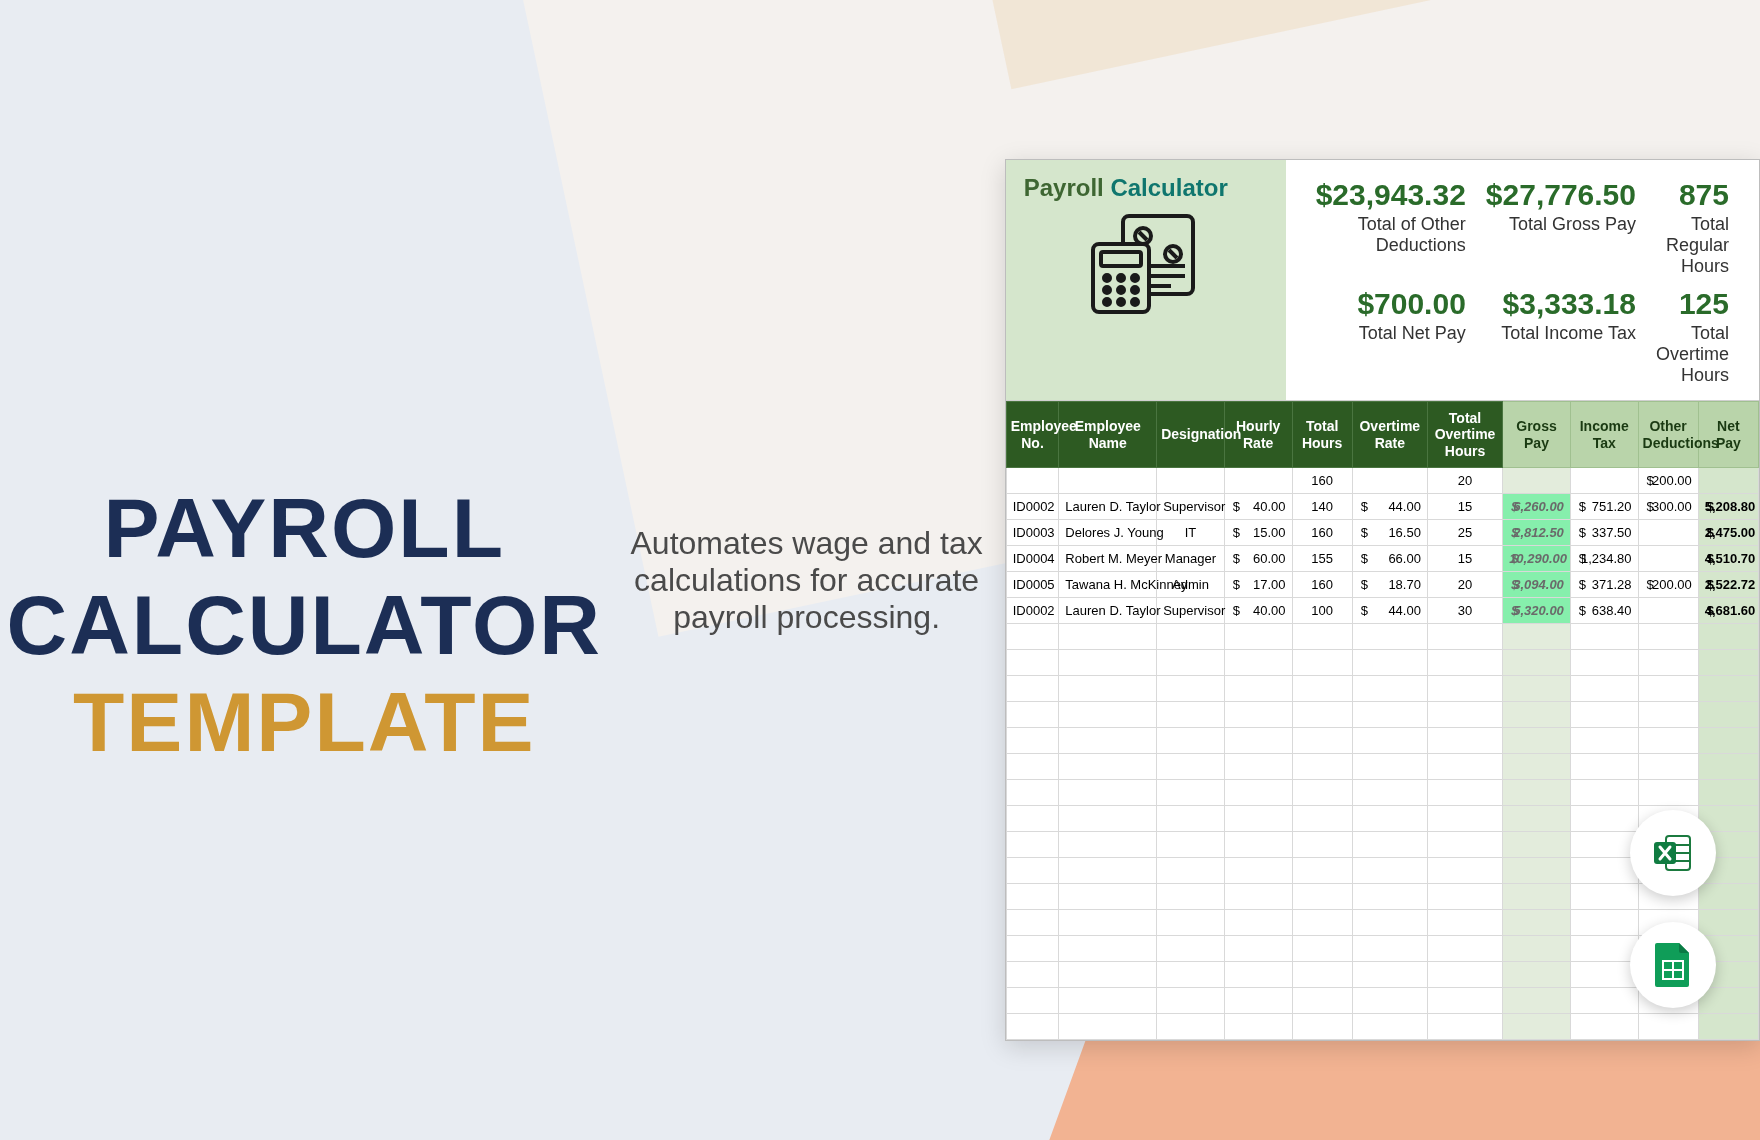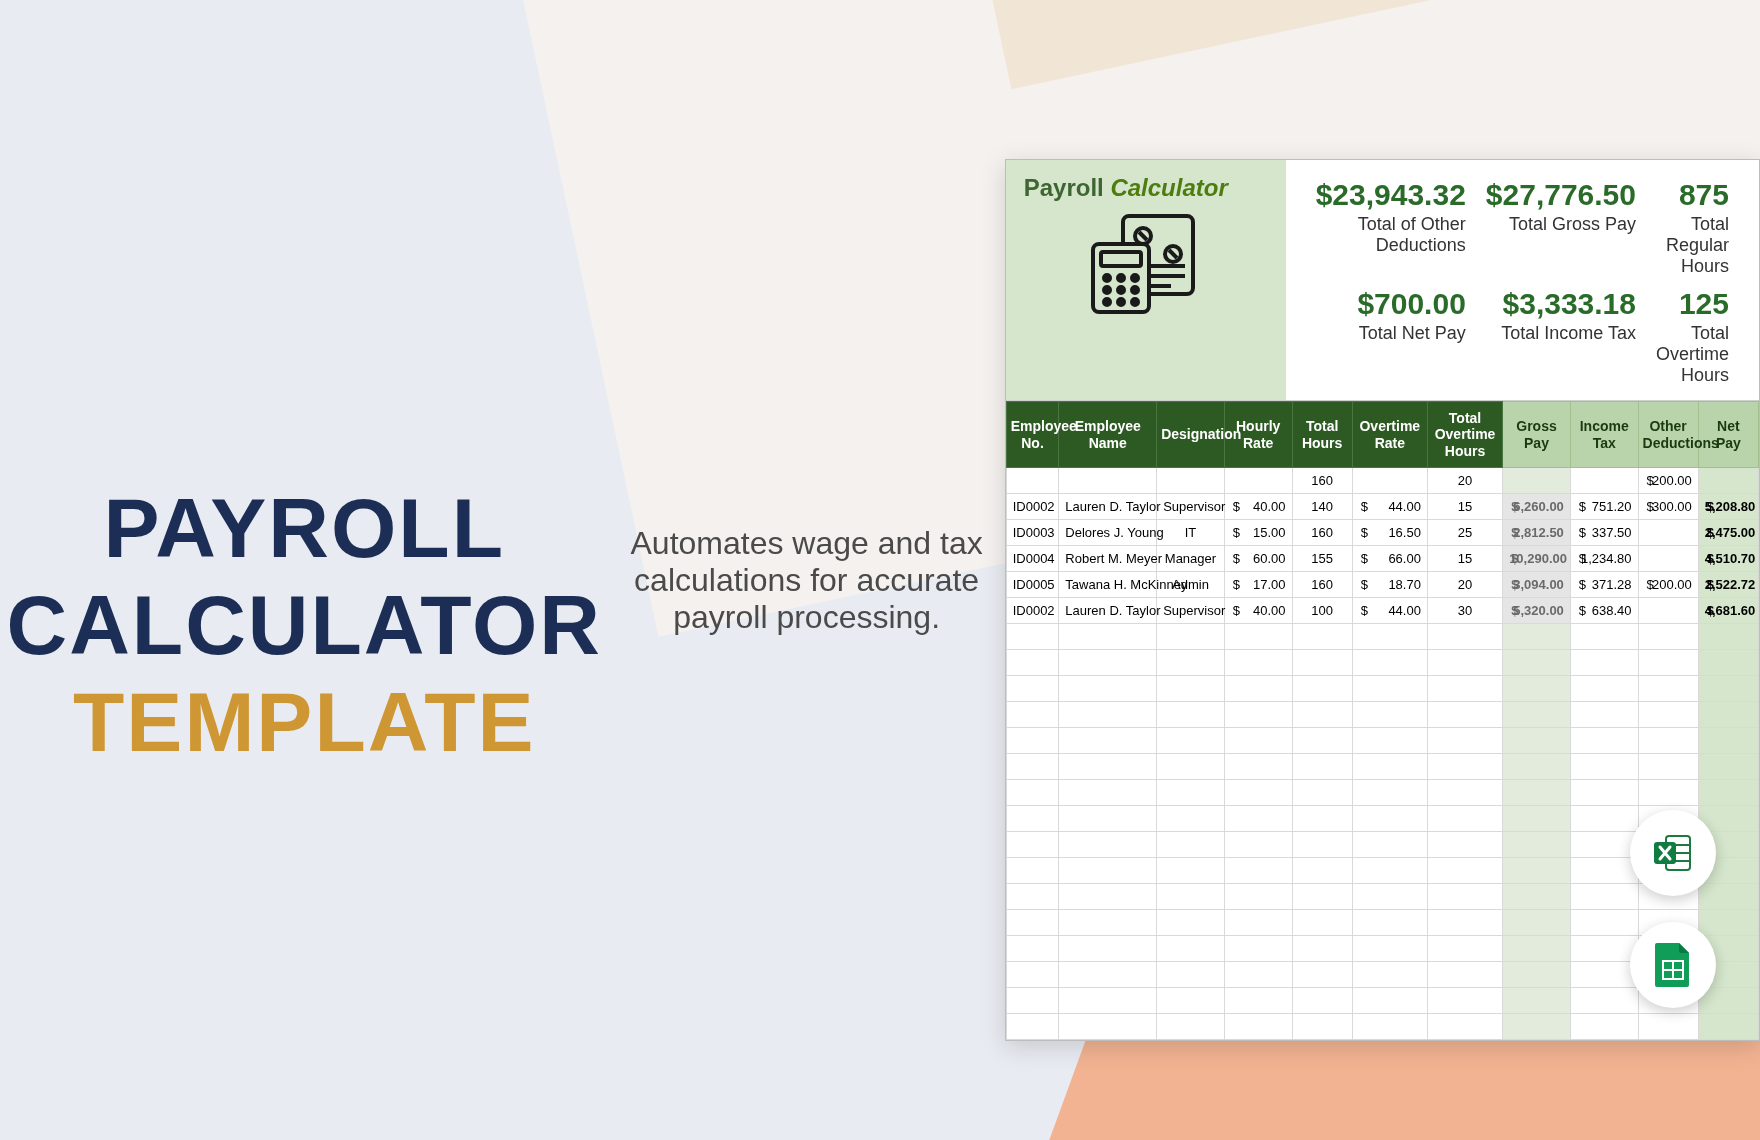--- a/index.html
+++ b/index.html
@@ -24,37 +24,37 @@
   .headline .dark { color: #1c2e55; }
   .headline .gold { color: #cf9733; }
   .subtitle { margin-top: 20px; font-size: 32px; color: #4a4a4a; text-align: center; font-weight: 400; }
 
   .sheet-wrap { margin-top: 60px; width: 1510px; background: #fff; border: 1px solid #bdbdbd; box-shadow: 0 6px 24px rgba(0,0,0,0.15); position: relative; }
 
   .top-panel { display: flex; border-bottom: 1px solid #d0d0d0; }
   .logo-box { width: 280px; background: #d5e6cc; padding: 14px 18px 10px; display:flex; flex-direction:column; align-items:flex-start; gap:6px;}
   .logo-title { font-size: 24px; font-weight: 700; }
   .logo-title .g1 { color: #3e6632; }
-  .logo-title .g2 { color: #4d7c0f; font-style: italic; }
+  .logo-title .g2 { color: #0f766e; }
   .logo-icon { align-self:center; }
 
   .metrics { flex: 1; display: grid; grid-template-columns: 1fr 1fr 1fr; padding: 18px 30px 14px; column-gap: 20px; row-gap: 10px; }
   .metric { text-align: right; }
   .metric-val { font-size: 30px; font-weight: 800; color: #2a6b2a; }
   .metric-lbl { font-size: 18px; color: #333; margin-top: 2px; }
 
   table { width: 100%; border-collapse: collapse; table-layout: fixed; }
   thead th { background: #2d5a22; color: #fff; font-size: 14px; font-weight: 700; padding: 8px 4px; text-align: center; border: 1px solid #4a7540; line-height: 1.15; }
   thead th.lt { background: #b9d4aa; color: #1a3a12; border: 1px solid #a0c090; }
 
   tbody td { border: 1px solid #d9d9d9; font-size: 13px; padding: 5px 6px; height: 26px; white-space: nowrap; }
   tbody td.c { text-align: center; }
   tbody td.cur { text-align: right; position: relative; }
   tbody td.cur::before { content: "$"; position: absolute; left: 8px; }
-  tbody td.gp { background: #e5e5e5; color: #6a6a6a; font-weight: 600; }
+  tbody td.gp { background: #86efac; color: #6a6a6a; font-weight: 600; font-style: italic; }
   tbody td.gp-col { background: #e3ecdc; }
   tbody td.np { background: #d5e6cc; font-weight: 700; }
   tbody td.np-col { background: #d5e6cc; }
   tbody tr.empty td { height: 26px; }
 
   
   .badges { position: absolute; right: 44px; top: 810px; z-index: 5; display:flex; flex-direction:column; gap:26px; }
   .badge { width: 86px; height: 86px; border-radius: 50%; background: #fff; box-shadow: 0 4px 14px rgba(0,0,0,0.2); display:flex; align-items:center; justify-content:center; }
 </style>
 </head>

